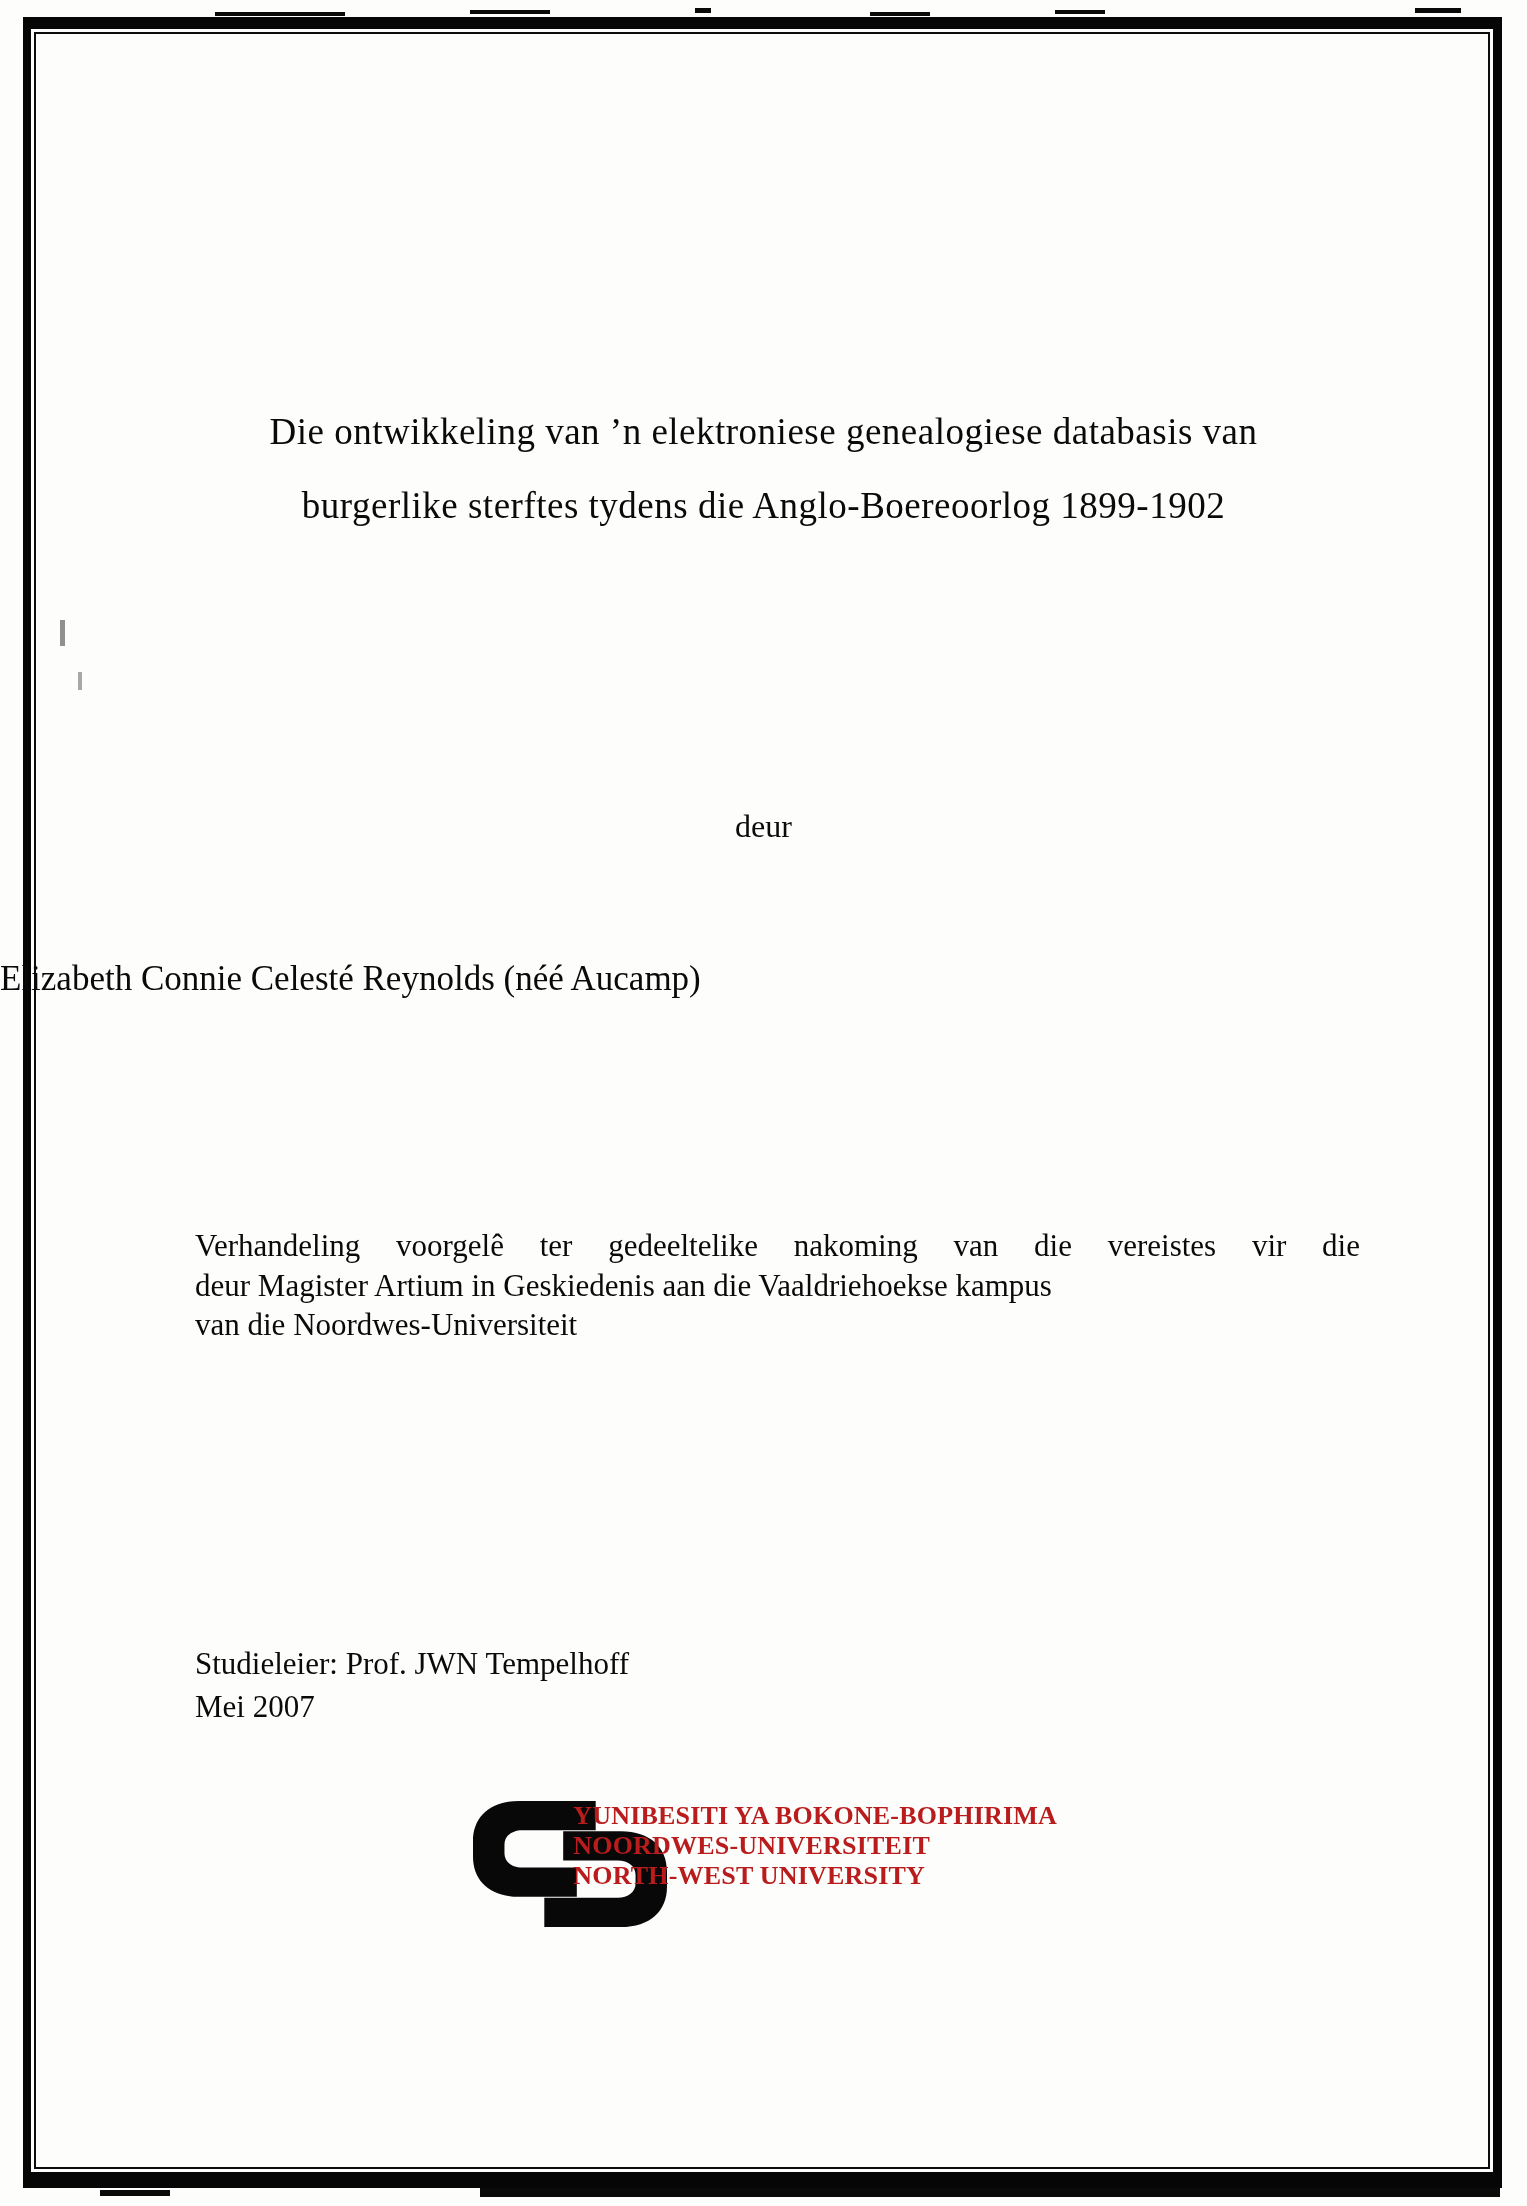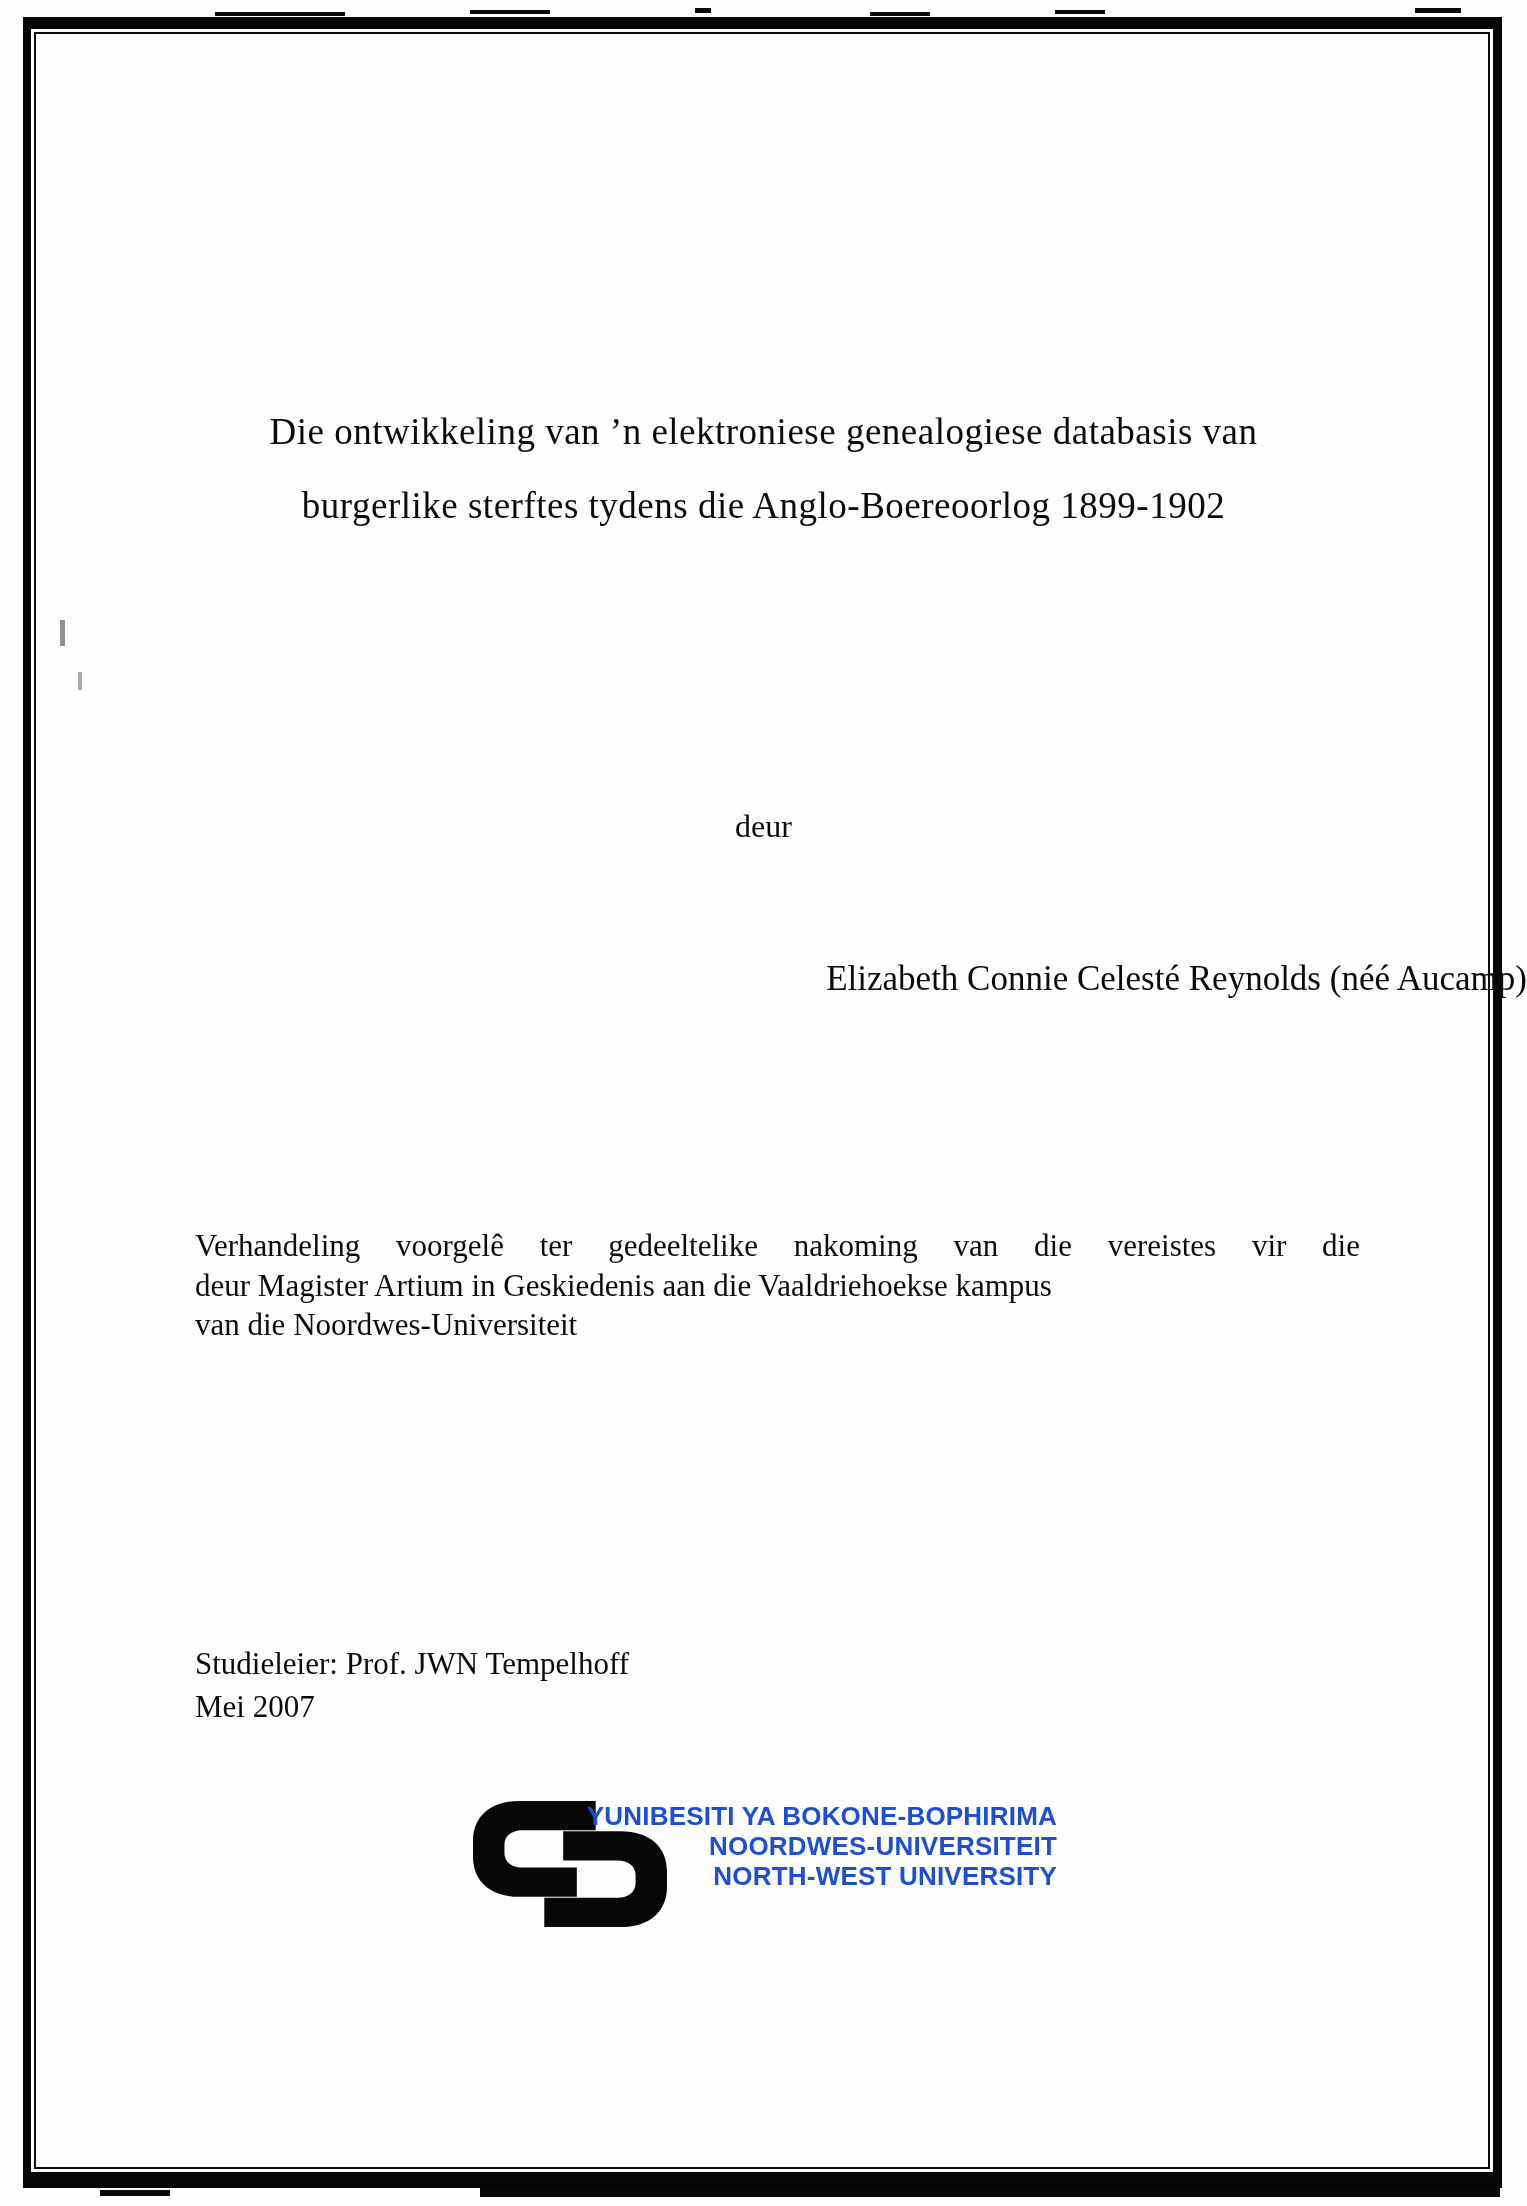--- a/index.html
+++ b/index.html
@@ -56,21 +56,21 @@
     width: 100%;
     text-align: center;
     font-size: 32px;
     line-height: 36px;
   }
   .author-line {
     position: absolute;
     left: 0;
     top: 958px;
     width: 100%;
-    text-align: right;
+    text-align: left;
     font-size: 35px;
     line-height: 42px;
   }
   .statement-block {
     position: absolute;
     left: 195px;
     top: 1226px;
     width: 1165px;
     font-size: 31px;
     line-height: 39.5px;
@@ -93,27 +93,27 @@
     position: absolute;
     left: 473px;
     top: 1801px;
     width: 194px;
     height: 126px;
   }
   .logo-text {
     position: absolute;
     top: 1801px;
     right: 470px;
-    text-align: right;
-    font-family: Liberation Sans, sans-serif;
+    text-align: left;
+    font-family: Liberation Serif, serif;
     font-weight: 700;
     font-size: 26px;
     line-height: 30px;
     letter-spacing: 0.2px;
-    color: #1d4ed8;
+    color: #b91c1c;
     white-space: nowrap;
   }
 </style>
 </head>
 <body>
 
 <div class="scan-page">
 
   <div class="outer-frame">
     <div class="inner-frame"></div>

